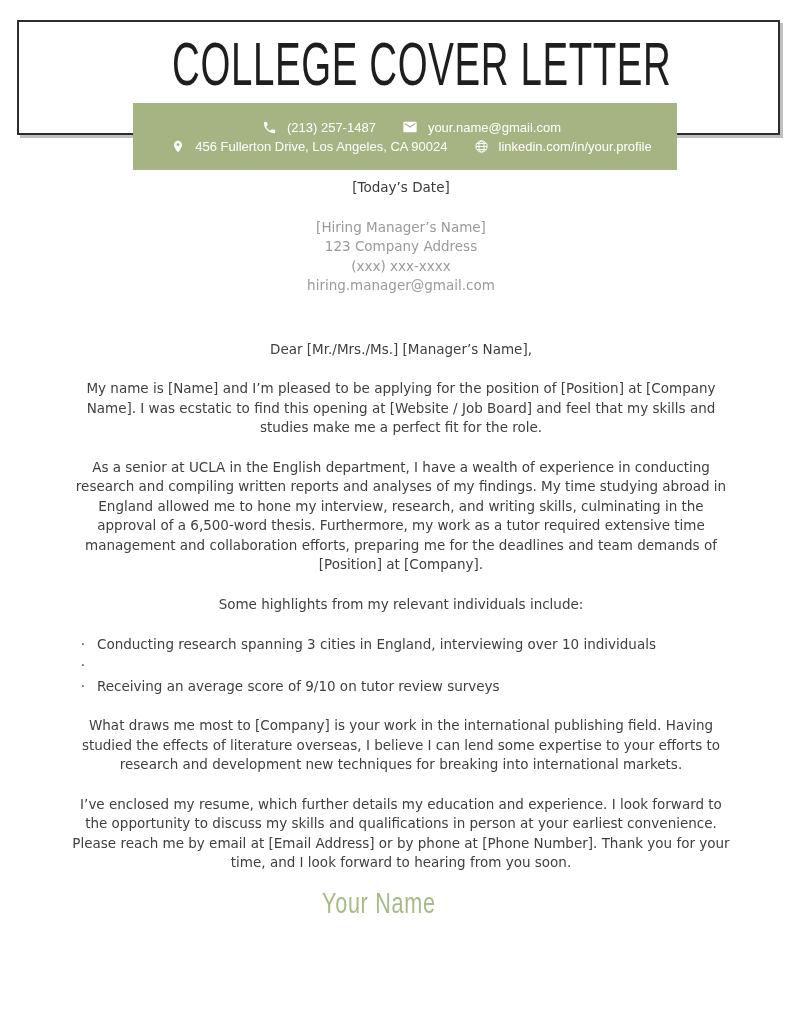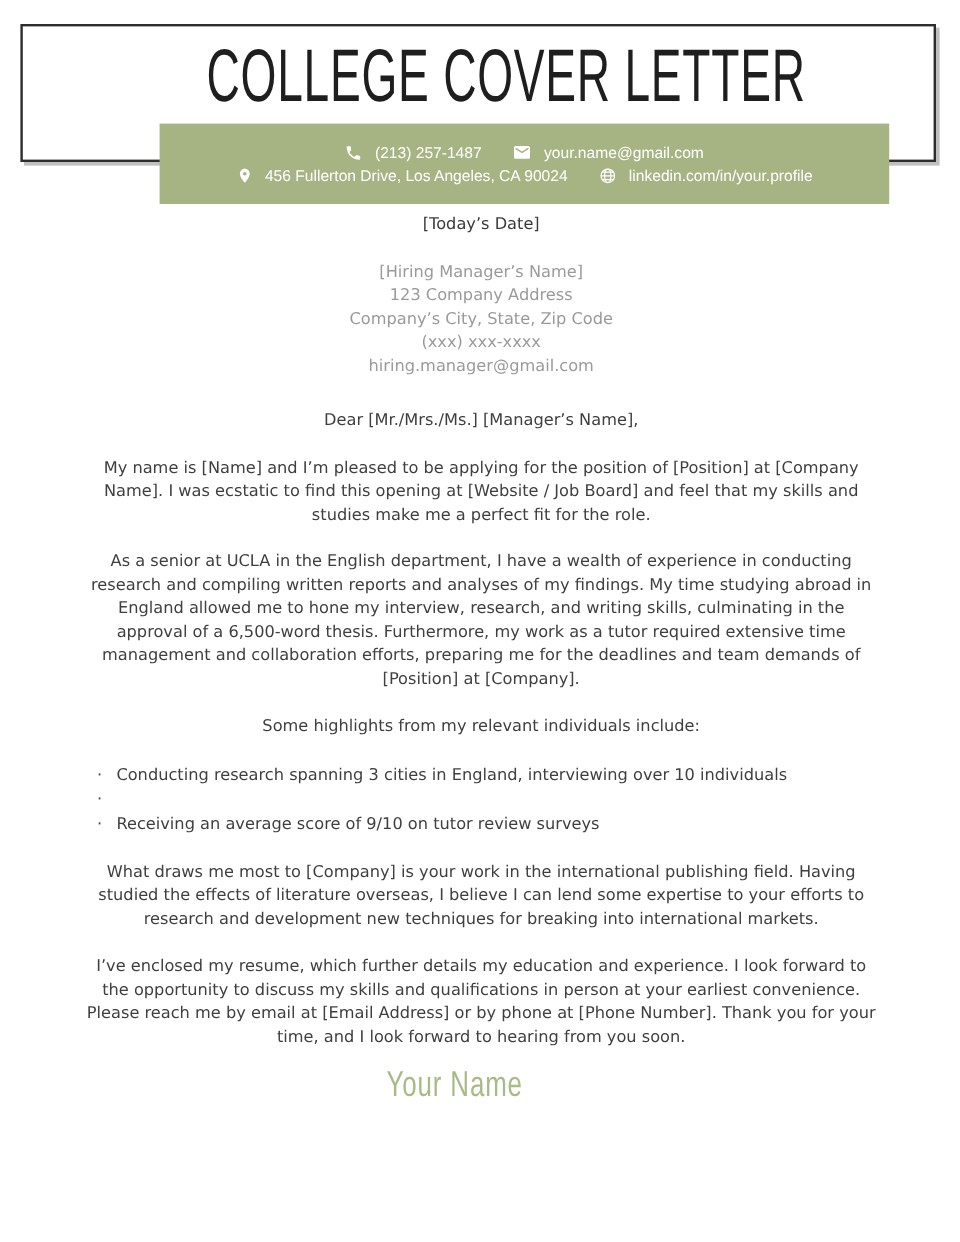--- a/index.html
+++ b/index.html
@@ -37,52 +37,53 @@
     transform: scaleX(0.62);
     transform-origin: center top;
     white-space: nowrap;
   }
 
   
   .banner {
     position: absolute;
     left: 133px;
     top: 103px;
-    width: 608px;
+    width: 531px;
     height: 67px;
     background: #a6b484;
     color: #ffffff;
     display: flex;
     flex-direction: column;
     align-items: center;
     justify-content: center;
     gap: 4px;
     z-index: 2;
     font-family: "Liberation Sans", sans-serif;
     font-size: 13px;
+    padding-left: 13px;
   }
   .banner-row { display: flex; align-items: center; gap: 26px; }
   .contact-group { display: flex; align-items: center; gap: 10px; }
   .icon { display: inline-flex; align-items: center; justify-content: center; }
   .icon svg { display: block; }
 
   
   .letter {
     position: absolute;
     left: 69px;
     top: 178px;
     width: 664px;
     font-size: 13.5px;
     line-height: 19.5px;
     color: #3f3f3f;
     text-align: center;
   }
   .letter p { margin: 0 0 20px 0; }
   .date-line { margin-bottom: 19px; color: #3a3a3a; }
-  .recipient { color: #9a9a9a; margin-bottom: 26px; }
+  .recipient { color: #9a9a9a; margin-bottom: 44px; }
   .recipient div { min-height: 19.5px; }
   .bullets { margin-bottom: 20px; }
   .bullet-row { display: flex; line-height: 20.8px; }
   .bullet-dot { width: 28px; flex: none; }
   .valediction { margin-bottom: 17px; }
   .signature-text {
     display: inline-block;
     font-family: "Liberation Sans", sans-serif;
     font-size: 30px;
     font-weight: 400;
@@ -144,21 +145,20 @@
       </div>
     </div>
   </div>
 
   <div class="letter">
     <p class="date-line">[Today’s Date]</p>
 
     <div class="recipient">
       <div>[Hiring Manager’s Name]</div>
       <div>123 Company Address</div>
-      <div>Company’s City, State, Zip Code</div>
       <div>(xxx) xxx-xxxx</div>
       <div>hiring.manager@gmail.com</div>
     </div>
 
     <p>Dear [Mr./Mrs./Ms.] [Manager’s Name],</p>
 
     <p>My name is [Name] and I’m pleased to be applying for the position of [Position] at [Company Name]. I was ecstatic to find this opening at [Website / Job Board] and feel that my skills and studies make me a perfect fit for the role.</p>
     <p>As a senior at UCLA in the English department, I have a wealth of experience in conducting research and compiling written reports and analyses of my findings. My time studying abroad in England allowed me to hone my interview, research, and writing skills, culminating in the approval of a 6,500-word thesis. Furthermore, my work as a tutor required extensive time management and collaboration efforts, preparing me for the deadlines and team demands of [Position] at [Company].</p>
 
     <p>Some highlights from my relevant individuals include:</p>

